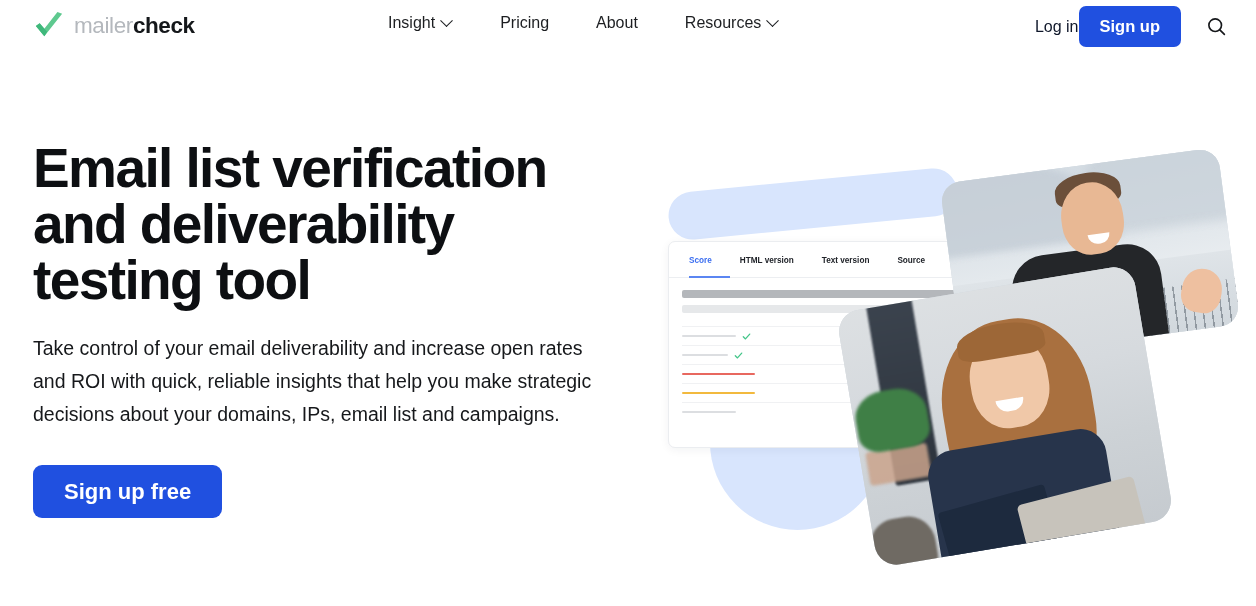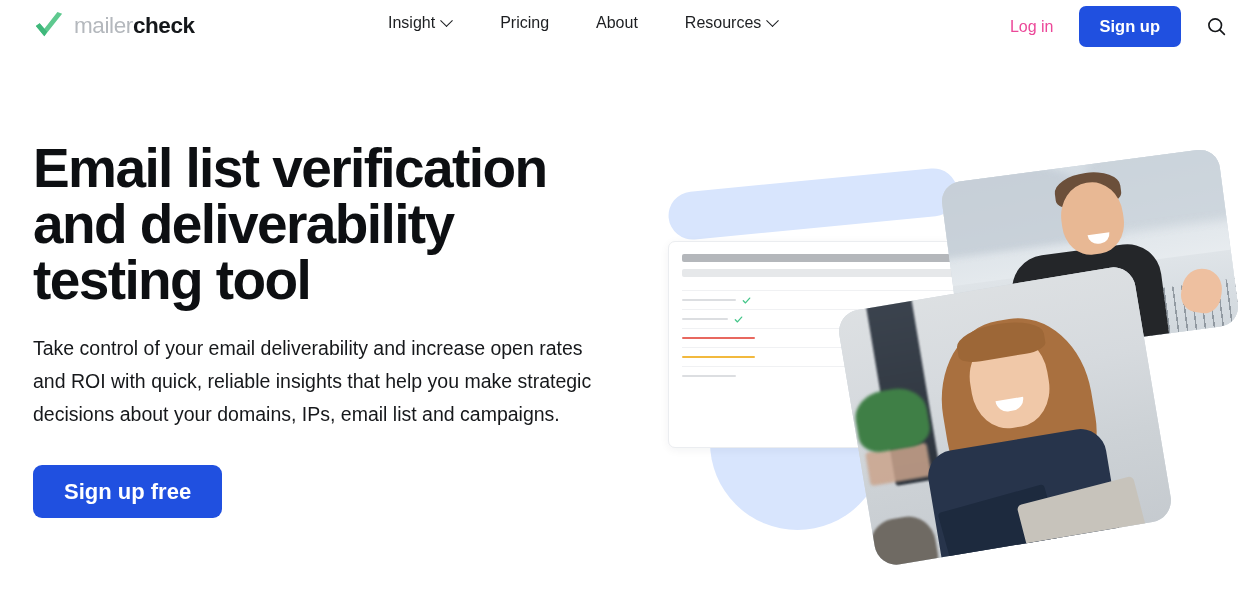--- a/index.html
+++ b/index.html
@@ -73,24 +73,23 @@
 
   .header-right {
     position: absolute;
     right: 25px;
     top: 6px;
     display: flex;
     align-items: center;
   }
   .login-link {
     font-size: 16px;
-    color: #ec4899;
+    color: #0f172a;
     text-decoration: none;
     white-space: nowrap;
-    margin-right: 25px;
     cursor: pointer;
   }
   .signup-btn {
     background: #2050e0;
     color: #fff;
     font-size: 16.5px;
     font-weight: 700;
     border: none;
     border-radius: 7px;
     padding: 0 21px;
@@ -504,20 +503,26 @@
   <p class="hero-sub">Take control of your email deliverability and increase open rates and ROI with quick, reliable insights that help you make strategic decisions about your domains, IPs, email list and campaigns.</p>
   <button class="cta-btn">Sign up free</button>
 </div>
 
 <div class="hero-art">
 
   <div class="blob blob-top"></div>
   <div class="blob blob-bottom"></div>
 
   <div class="card">
+    <div class="card-tabs">
+      <div class="tab active">Score</div>
+      <div class="tab">HTML version</div>
+      <div class="tab">Text version</div>
+      <div class="tab">Source</div>
+    </div>
 
     <div class="card-body">
 
       <div class="card-right">
         <div class="bar"></div>
         <div class="bar light"></div>
         <div style="height:6px"></div>
 
         <div class="rrow">
           <div class="rline gray"></div>

